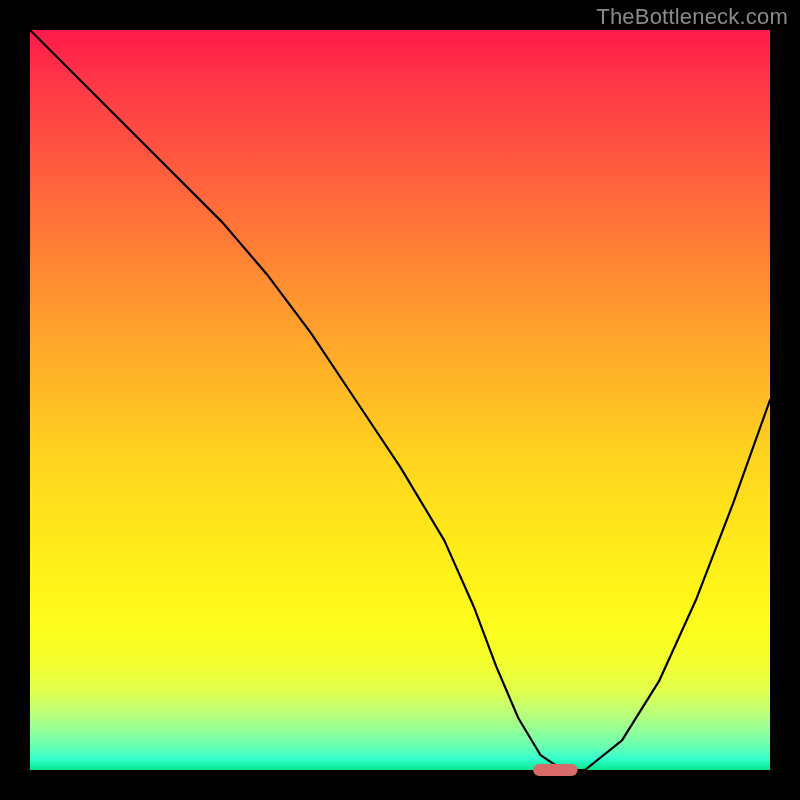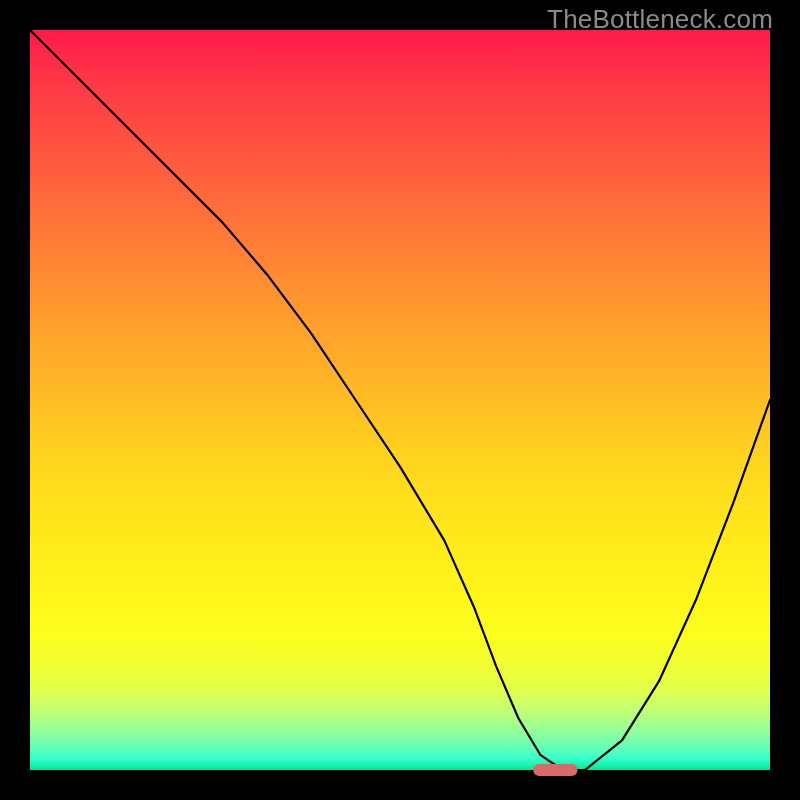--- a/index.html
+++ b/index.html
@@ -15,23 +15,23 @@
     position: absolute;
     left: 0;
     top: 0;
     width: 800px;
     height: 800px;
     background: #000;
   }
   .watermark {
     position: absolute;
     top: 4px;
-    right: 27px;
+    right: 12px;
     color: #8a8a8a;
-    font-size: 26px;
+    font-size: 22px;
     font-weight: 400;
     letter-spacing: 0.2px;
     user-select: none;
   }
   .plot {
     position: absolute;
     left: 30px;
     top: 30px;
     width: 740px;
     height: 740px;

